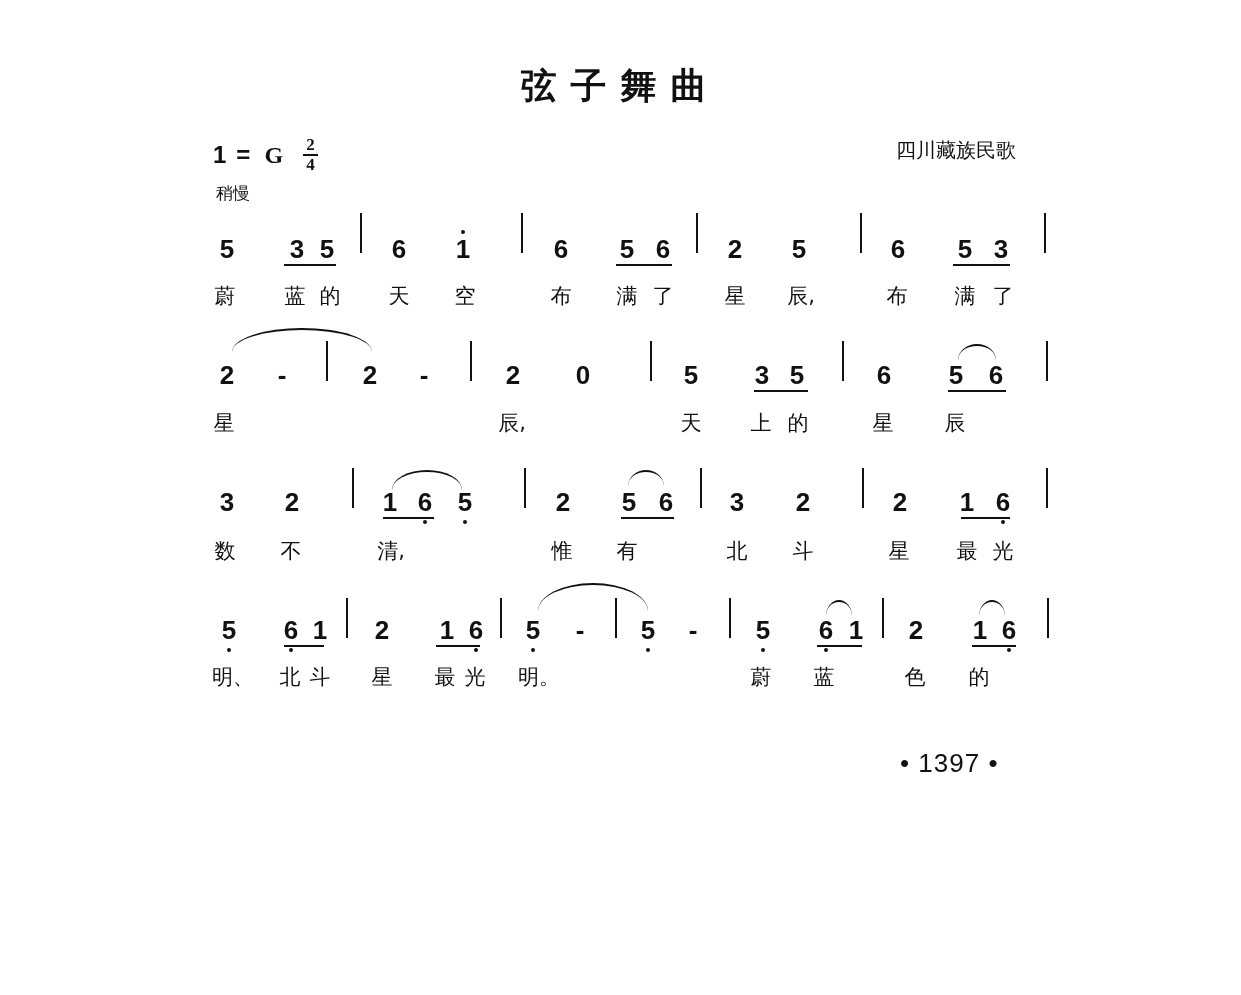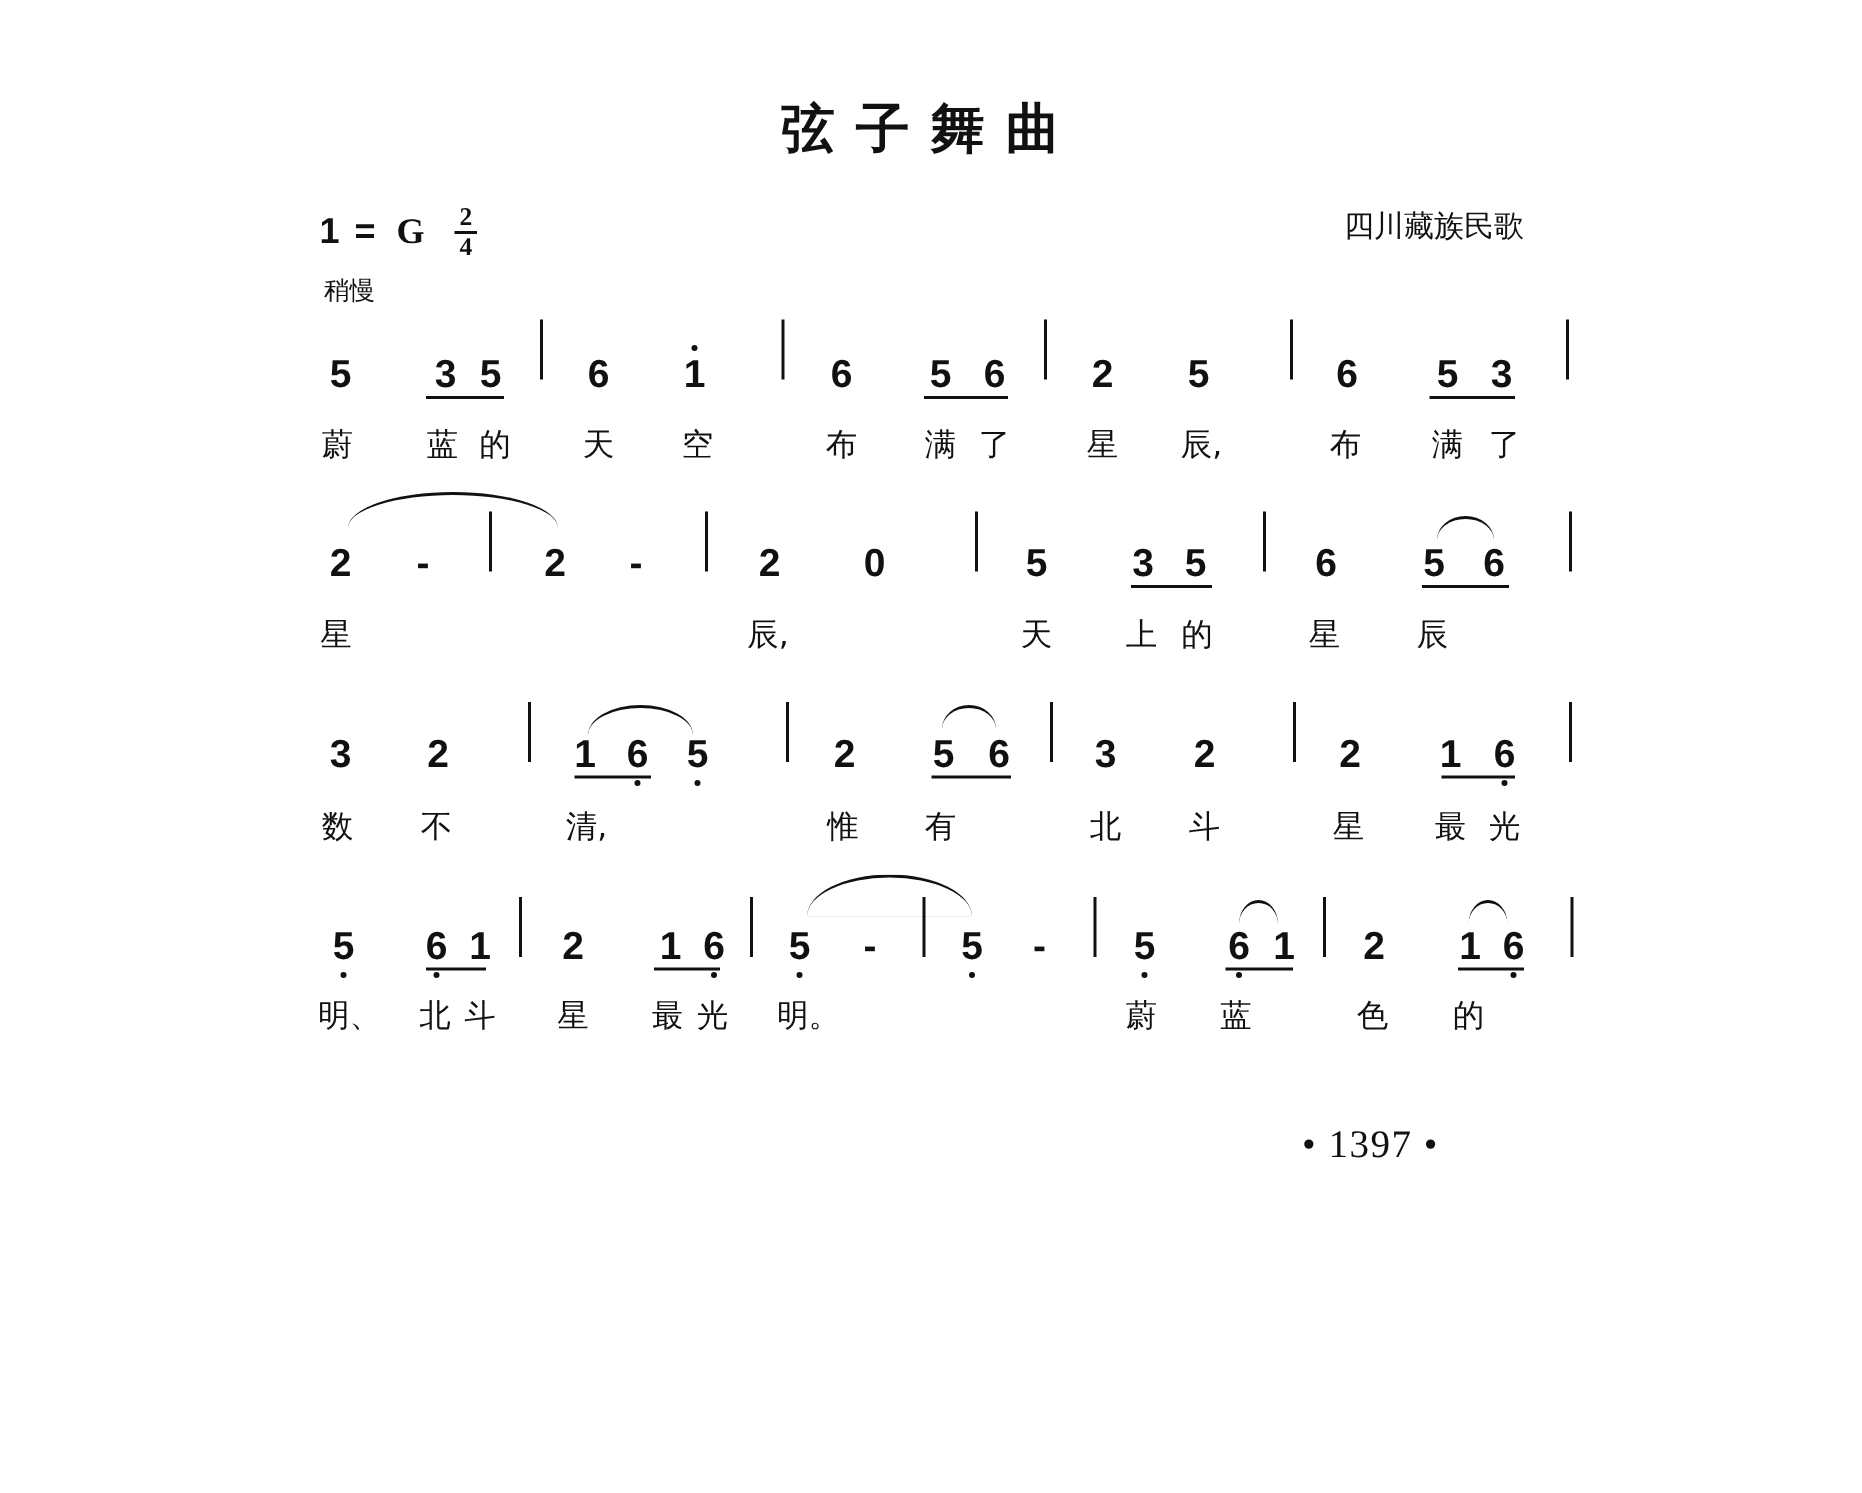--- a/index.html
+++ b/index.html
@@ -20,21 +20,21 @@
   .note { position: absolute; font-family: "Liberation Sans", "DejaVu Sans", sans-serif;
           font-weight: bold; font-size: 26px; width: 20px; text-align: center; line-height: 26px; }
   .dot-above::before { content: ""; position: absolute; left: 8px; top: -6px; width: 4px; height: 4px;
           border-radius: 50%; background: #111; }
   .dot-below::after { content: ""; position: absolute; left: 8px; bottom: -9px; width: 4px; height: 4px;
           border-radius: 50%; background: #111; }
   .uline { position: absolute; height: 2px; background: #111; }
   .barline { position: absolute; width: 2px; background: #111; height: 40px; }
   .lyric { position: absolute; font-size: 21px; font-family: "DejaVu Sans", sans-serif; width: 30px; text-align: center; }
   .slur { position: absolute; border-top: 2px solid #111; border-radius: 50% 50% 0 0 / 100% 100% 0 0; }
-  .pagenum { left: 868px; top: 748px; font-size: 26px; font-family: Liberation Serif, serif; letter-spacing: 1px; }
+  .pagenum { left: 900px; top: 748px; font-size: 26px; font-family: Liberation Sans, sans-serif; letter-spacing: 1px; }
 </style>
 </head>
 <body>
 
 <div class="abs title">弦子舞曲</div>
 
 <div class="abs key">
   <span>1</span>
   <span class="eq">=</span>
   <span class="g">G</span>

